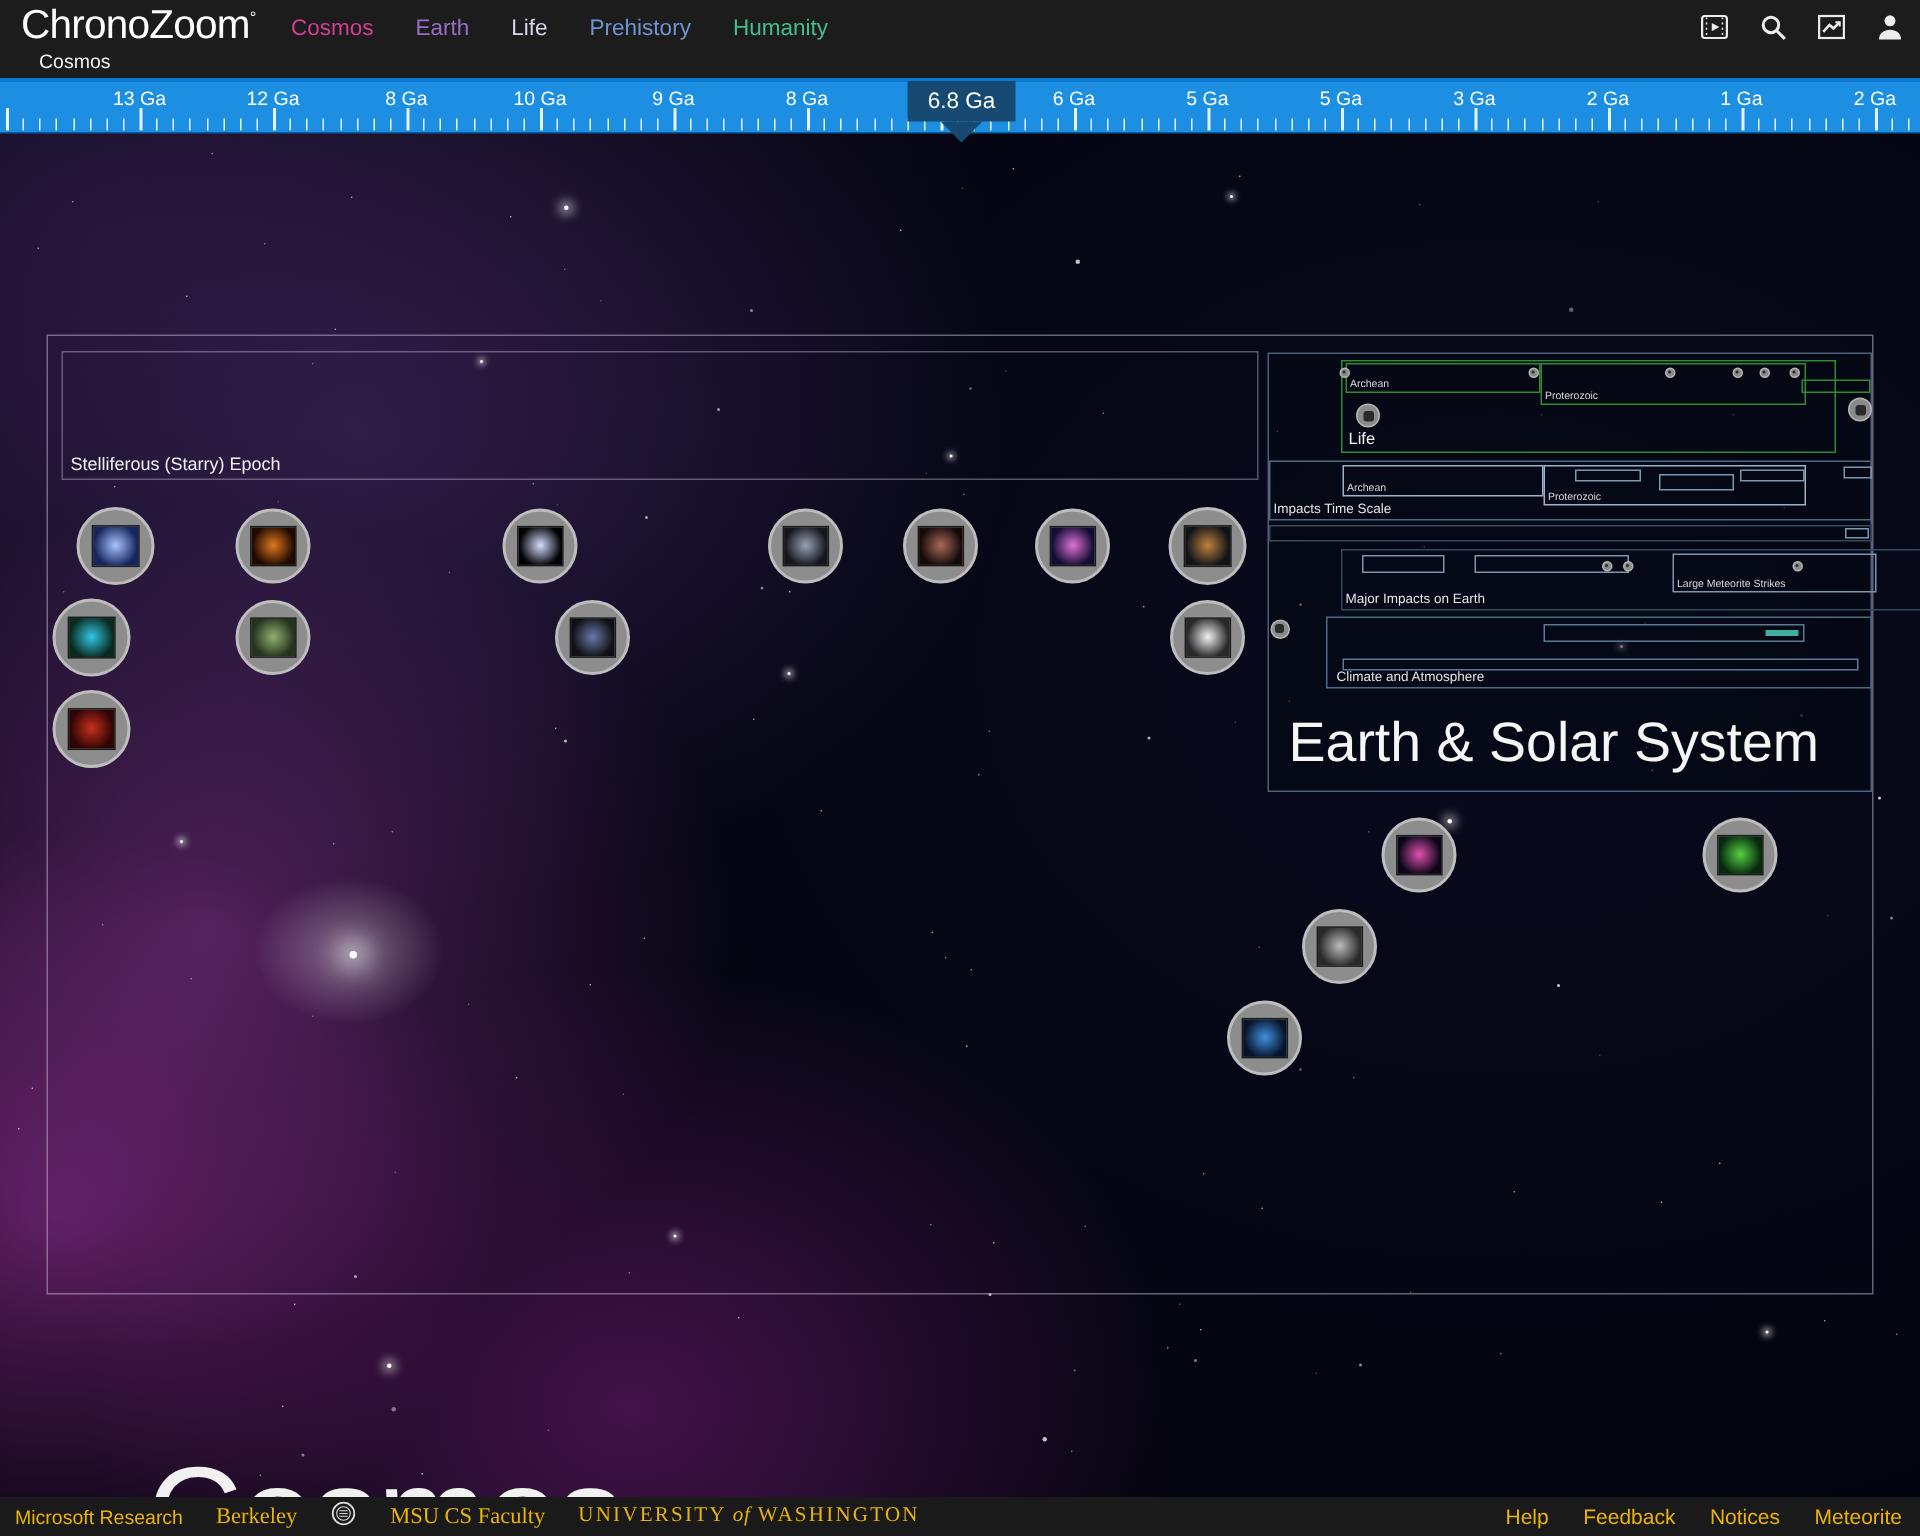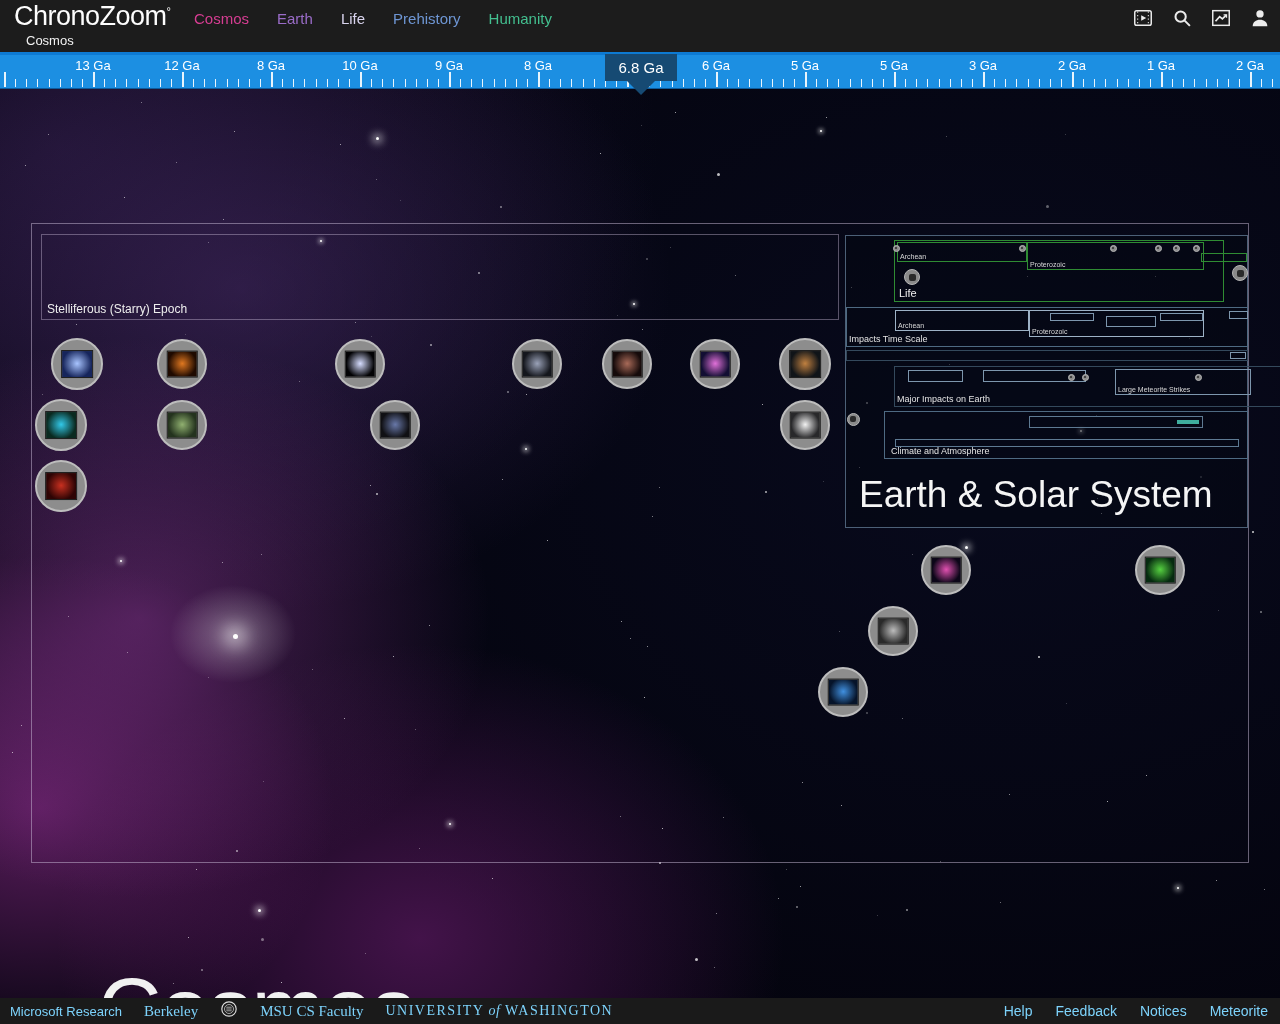--- a/index.html
+++ b/index.html
@@ -76,21 +76,21 @@
   .exhibit{position:absolute;border-radius:50%;background:#8d8d8d;border:2px solid #bdbdbd;box-sizing:border-box;cursor:pointer;}
   .exhibit .thumb{position:absolute;left:50%;top:50%;transform:translate(-50%,-50%);
                   width:62%;height:54%;border:1px solid #1c1c1c;}
   .mini{position:absolute;border-radius:50%;background:#8a8a8a;border:1px solid #b5b5b5;box-sizing:border-box;cursor:pointer;}
   .mini::after{content:"";position:absolute;left:25%;top:25%;width:50%;height:50%;background:#2a2a2a;border-radius:2px;}
   
   .footer{position:absolute;left:0;top:998px;width:1280px;height:26px;background:#1a1a1a;z-index:20;
           display:flex;align-items:center;justify-content:space-between;}
   .f-left{display:flex;align-items:center;gap:22px;padding-left:10px;}
   .f-right{display:flex;align-items:center;gap:23px;padding-right:12px;font-size:14px;}
-  .f-item{white-space:nowrap;color:#7dd3fc;cursor:pointer;}
+  .f-item{white-space:nowrap;color:#eab308;cursor:pointer;}
   .f-sans{font-size:13px;}
   .f-serif{font-family:"Liberation Serif",serif;font-size:15px;}
   .f-caps{font-family:"Liberation Serif",serif;font-size:14px;letter-spacing:1.5px;}
   .f-caps .of{font-style:italic;text-transform:lowercase;letter-spacing:.5px;}
   .seal{width:18px;height:18px;display:inline-block;}
 </style>
 </head>
 <body>
 
 <div class="app">

